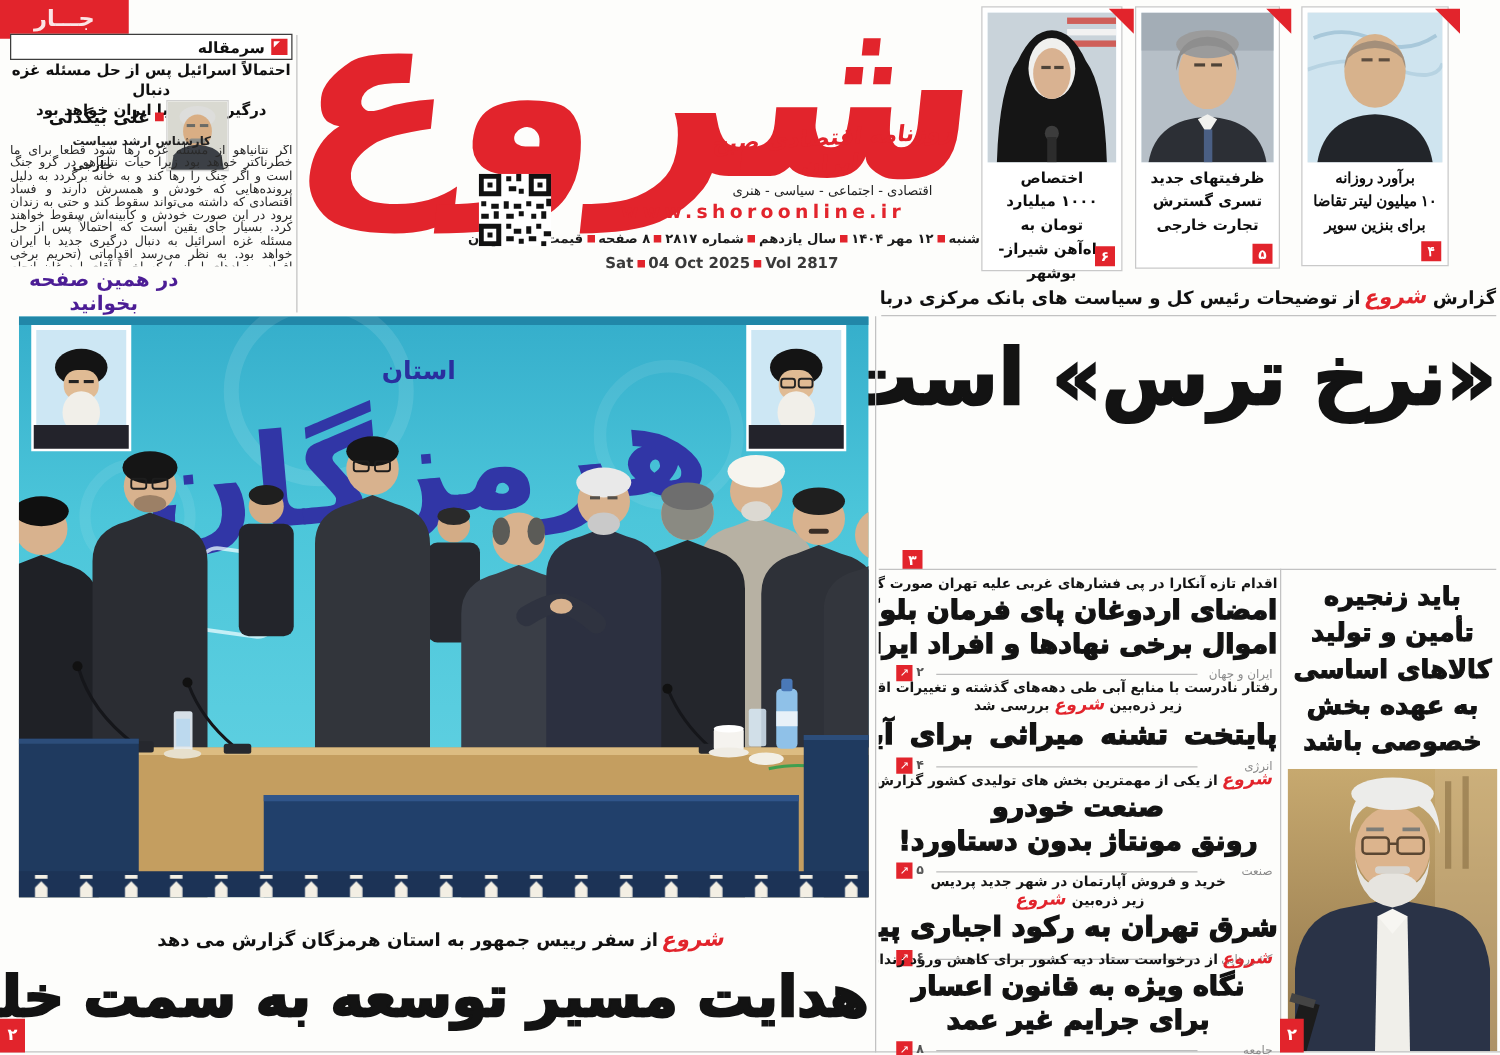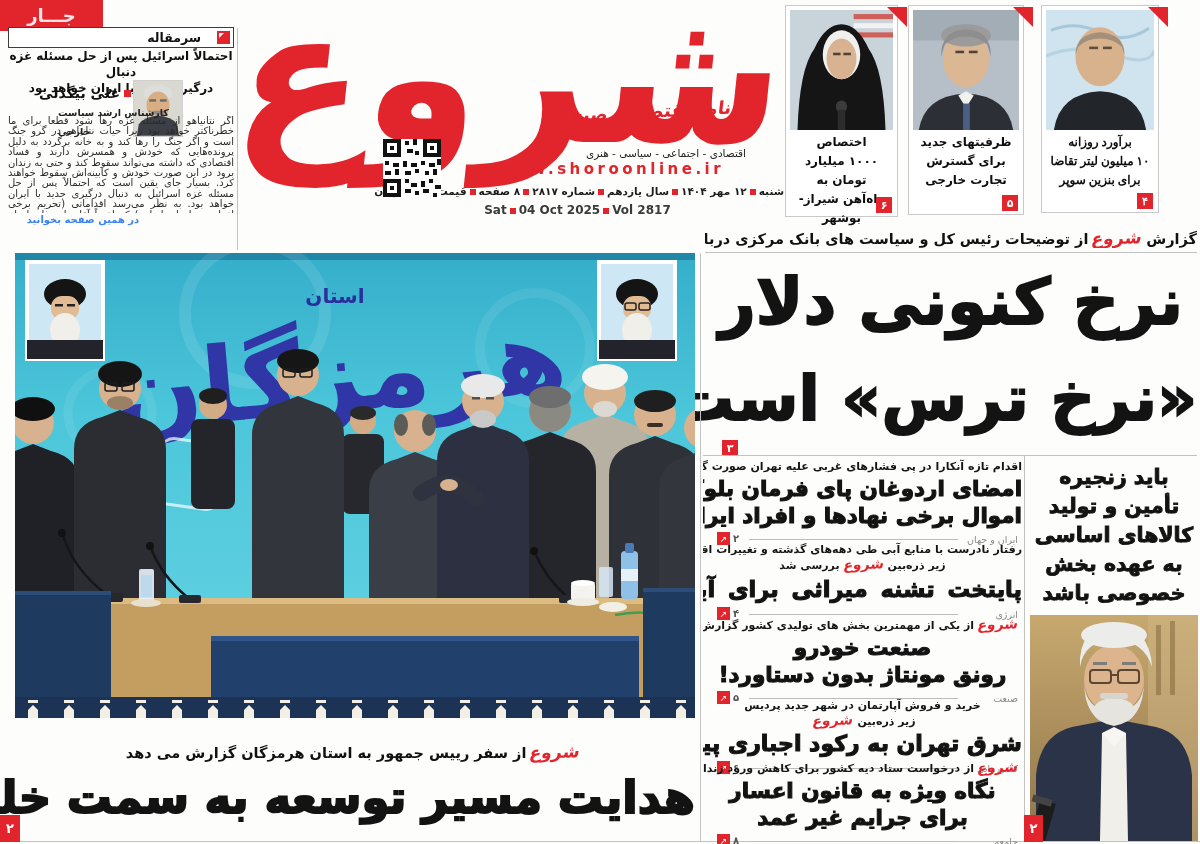--- a/index.html
+++ b/index.html
@@ -17,33 +17,33 @@
   .vline{position:absolute;border-right:1px solid var(--gray-line);width:0;}
 
   
   .sl{color:var(--red);font-weight:bold;display:inline-block;transform:skewX(-12deg) rotate(-2deg);font-size:1.18em;margin:0 4px;}
 
   
   .corner-banner{left:0;top:0;width:103px;height:31px;background:var(--red);display:flex;align-items:center;justify-content:center;}
   .corner-banner span{color:#ffffff;opacity:.88;font-weight:bold;font-size:18px;letter-spacing:7px;}
 
   
-  .ed-head{left:8px;top:27px;width:226px;height:21px;border:1px solid #3d3d3d;display:flex;align-items:center;gap:16px;padding:0 3px;background:#fff;}
+  .ed-head{left:8px;top:27px;width:226px;height:21px;border:1px solid #3d3d3d;display:flex;align-items:center;gap:5px;padding:0 3px;background:#fff;}
   .ed-ico{width:13px;height:13px;background:var(--red);position:relative;flex:0 0 13px;}
   .ed-ico::after{content:"";position:absolute;left:2px;top:2px;border-top:5px solid #fff;border-left:5px solid transparent;transform:scaleX(-1);}
   .ed-head b{font-size:12.5px;color:#111;}
   .ed-title{left:8px;top:48px;width:226px;font-size:12px;font-weight:bold;line-height:16px;text-align:center;white-space:pre-line;color:#101010;}
   .ed-photo{left:133px;top:80px;width:50px;height:57px;border:1px solid #d0d0d0;overflow:hidden;}
   .ed-name-row{left:10px;top:83px;width:121px;text-align:right;direction:rtl;}
   .ed-name-row .bullet{display:inline-block;width:7px;height:7px;background:var(--red);margin-left:4px;vertical-align:middle;}
   .ed-name{font-size:14px;font-weight:bold;color:#111;}
   .ed-role-row{left:10px;top:101px;width:121px;text-align:left;direction:rtl;margin-left:48px;}
   .ed-role{font-size:9.5px;font-weight:bold;color:#222;}
   .ed-body{left:8px;top:116px;width:226px;height:97px;font-size:10px;line-height:10.4px;text-align:justify;color:#2a2a2a;overflow:hidden;}
-  .ed-foot{left:8px;top:214px;width:150px;text-align:center;font-size:10px;font-weight:bold;color:#3b82f6;}
+  .ed-foot{left:8px;top:214px;width:150px;text-align:center;font-size:16px;font-weight:bold;color:#4c1d95;}
 
   
   .logo-main{left:245px;top:-38px;width:540px;text-align:center;font-size:188px;line-height:230px;font-weight:bold;color:var(--red);transform:skewX(-6deg);pointer-events:none;}
   .tagline{left:548px;top:100px;width:235px;text-align:center;font-size:18px;font-weight:bold;color:var(--red);transform:rotate(-3deg) skewX(-10deg);}
   .genres{left:552px;top:147px;width:228px;text-align:center;font-size:10.5px;font-weight:normal;color:#222;letter-spacing:1px;}
   .url{left:438px;top:160px;width:345px;text-align:center;font-size:15px;font-weight:bold;color:var(--red);letter-spacing:3.5px;direction:ltr;}
   .datefa{left:446px;top:185px;width:338px;text-align:center;font-size:10.5px;font-weight:bold;color:#1c1c1c;white-space:nowrap;}
   .dateen{left:470px;top:203px;width:215px;text-align:center;font-size:12px;font-weight:bold;color:#3a3a3a;direction:ltr;white-space:nowrap;}
   .sq{display:inline-block;width:6px;height:6px;background:var(--red);margin:0 3px;vertical-align:middle;}
   .qr{left:383px;top:139px;width:58px;height:58px;}
@@ -209,21 +209,21 @@
         <ellipse cx="55" cy="25" rx="26" ry="11" fill="#9b9b9b"></ellipse>
         <path d="M29 46 Q29 20 55 19 Q81 20 81 46 L77 34 Q69 26 55 26 Q41 26 33 34 Z" fill="#8e8e8e"></path>
         <rect x="44" y="40" width="9" height="2.5" fill="#4e4338"></rect>
           <rect x="58" y="40" width="9" height="2.5" fill="#4e4338"></rect>
         <path d="M6 118 Q12 84 55 82 Q98 84 104 118 Z" fill="#2c2f35"></path>
         <path d="M47 84 L55 96 L63 84 L55 80 Z" fill="#f1f1ee"></path>
         <rect x="52" y="92" width="7" height="26" fill="#4a5f84"></rect>
       </svg>
     </div>
     <div class="ttl2">ظرفیتهای جدید
-برای گسترش
+تسری گسترش
 تجارت خارجی</div>
     <span class="pgbadge">۵</span>
   </div>
 
   <div class="tbox" style="left:785px;top:5px;width:113px;height:212px;">
     <span class="flag"></span>
     <div class="tph">
       <svg viewBox="0 0 110 118" preserveAspectRatio="none">
         <rect width="110" height="118" fill="#c9d3da"></rect>
         <rect x="68" y="4" width="42" height="5" fill="#d04a42" opacity="0.85"></rect>
@@ -242,21 +242,20 @@
 ۱۰۰۰ میلیارد تومان به
 راه‌آهن شیراز-بوشهر</div>
     <span class="pgbadge">۶</span>
   </div>
 
   <div class="abs lead-kicker">
     <span>گزارش</span><span class="sl">شروع</span><span>از توضیحات رئیس کل و سیاست های بانک مرکزی درباره ارز</span>
   </div>
   <div class="hline" style="left:705px;top:252px;width:492px;"></div>
   <div class="abs lead-h">
-    <div class="l1">نرخ کنونی دلار</div>
     <div class="l2">«نرخ ترس» است!</div>
   </div>
   <span class="badge" style="left:722px;top:440px;width:16px;height:16px;font-size:11px;">۳</span>
 
   <div class="vline" style="left:700px;top:253px;height:589px;"></div>
   <div class="vline" style="left:1024px;top:455px;height:387px;"></div>
   <div class="hline" style="left:703px;top:455px;width:494px;"></div>
   <div class="hline" style="left:0;top:841px;width:1200px;"></div>
 
   <div class="mid">

